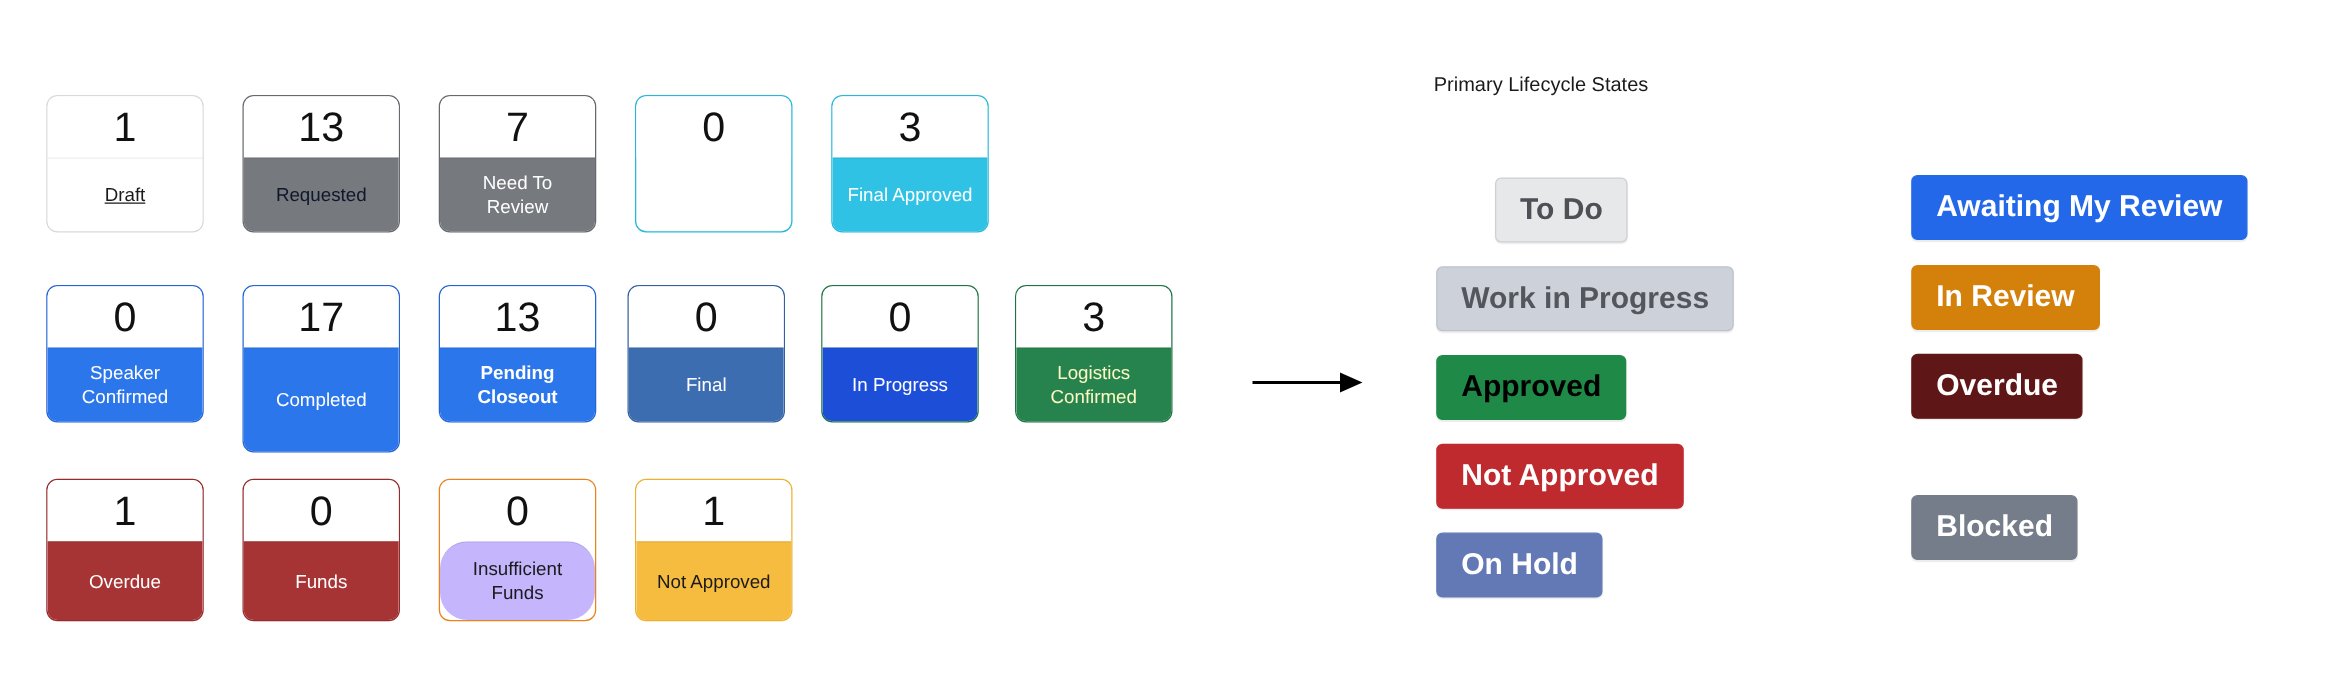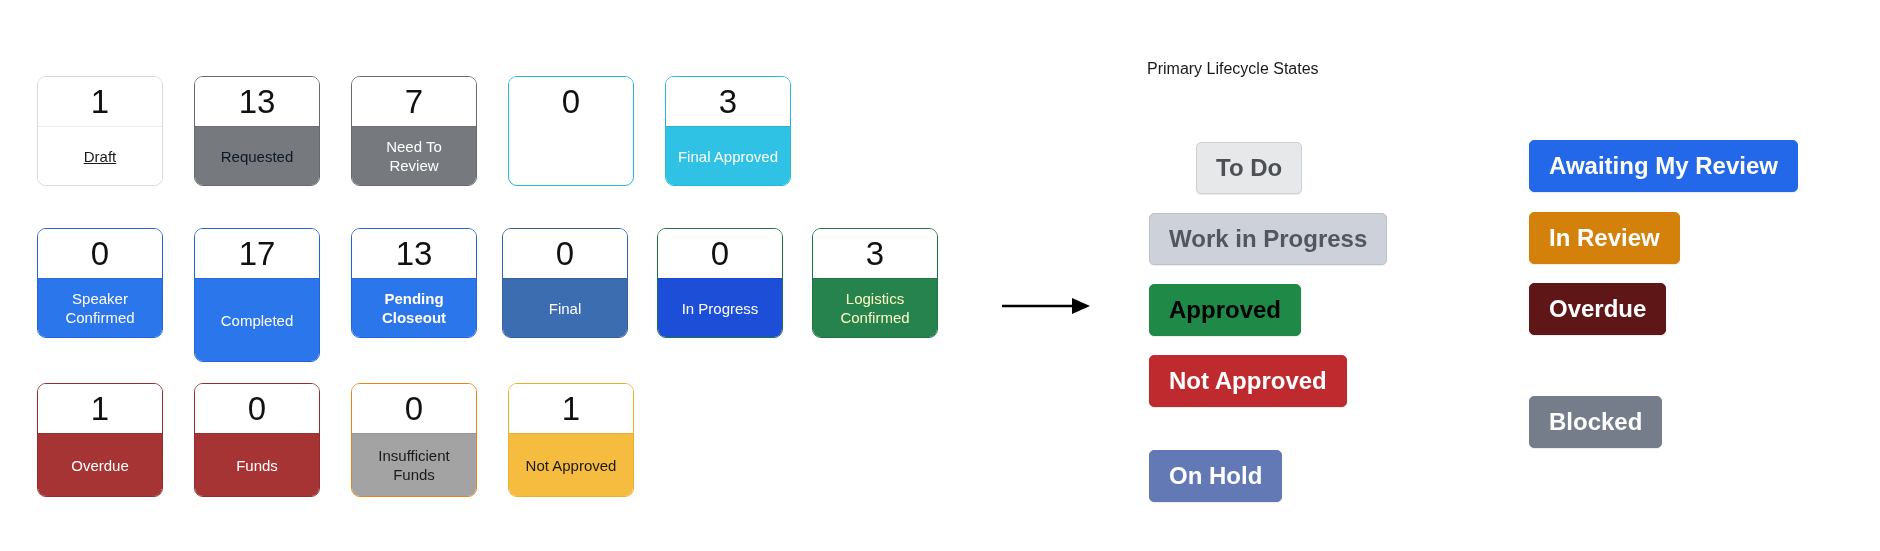--- a/index.html
+++ b/index.html
@@ -113,37 +113,37 @@
   <div class="card" style="left: 37px; top: 383px; height: 114px; border-color: rgb(150, 43, 43);">
     <div class="count">1</div>
     <div class="label" style="background-color: rgb(166, 52, 52); color: rgb(255, 255, 255);">Overdue</div>
   </div>
   <div class="card" style="left: 194px; top: 383px; height: 114px; border-color: rgb(150, 43, 43);">
     <div class="count">0</div>
     <div class="label" style="background-color: rgb(166, 52, 52); color: rgb(255, 255, 255);">Funds</div>
   </div>
   <div class="card" style="left: 351px; top: 383px; height: 114px; border-color: rgb(234, 131, 29);">
     <div class="count">0</div>
-    <div class="label" style="background-color: #a3a3a3; color: rgb(26, 26, 26);">Insufficient Funds</div>
+    <div class="label" style="background-color: #c4b5fd; color: rgb(26, 26, 26); border-radius: 22px;">Insufficient Funds</div>
   </div>
   <div class="card" style="left: 508px; top: 383px; height: 114px; border-color: rgb(237, 176, 46);">
     <div class="count">1</div>
     <div class="label" style="background-color: rgb(246, 188, 63); color: rgb(26, 26, 26);">Not Approved</div>
   </div>
 
   <svg class="arrow" style="left:1000px;top:294px" width="92" height="24" viewBox="0 0 92 24">
     <line x1="2" y1="12" x2="73" y2="12" stroke="#000000" stroke-width="2.5"></line>
     <polygon points="72,4 90,12 72,20" fill="#000000"></polygon>
   </svg>
 
   <div class="col-header" style="left:1147px;top:60px">Primary Lifecycle States</div>
   <div class="badge" style="left: 1149px; top: 142px; background-color: rgb(230, 232, 234); color: rgb(77, 81, 86); border-color: rgb(205, 208, 212); margin-left: 47px;">To Do</div>
   <div class="badge" style="left: 1149px; top: 213px; background-color: rgb(204, 209, 218); color: rgb(83, 87, 93); border-color: rgb(188, 193, 202);">Work in Progress</div>
   <div class="badge" style="left: 1149px; top: 284px; background-color: rgb(31, 138, 71); color: #000000; border-color: rgb(31, 138, 71);">Approved</div>
   <div class="badge" style="left: 1149px; top: 355px; background-color: rgb(191, 42, 46); color: rgb(255, 255, 255); border-color: rgb(191, 42, 46);">Not Approved</div>
-  <div class="badge" style="left: 1149px; top: 426px; background-color: rgb(98, 121, 181); color: rgb(255, 255, 255); border-color: rgb(98, 121, 181); margin-top: 24px;">On Hold</div>
+  <div class="badge" style="left: 1149px; top: 426px; background-color: rgb(98, 121, 181); color: rgb(255, 255, 255); border-color: rgb(98, 121, 181);">On Hold</div>
 
   <div class="badge" style="left: 1529px; top: 140px; background-color: rgb(35, 104, 233); color: rgb(255, 255, 255); border-color: rgb(35, 104, 233);">Awaiting My Review</div>
   <div class="badge" style="left: 1529px; top: 212px; background-color: rgb(212, 129, 12); color: rgb(255, 255, 255); border-color: rgb(212, 129, 12);">In Review</div>
   <div class="badge" style="left: 1529px; top: 283px; background-color: rgb(95, 22, 22); color: rgb(255, 255, 255); border-color: rgb(95, 22, 22);">Overdue</div>
   <div class="badge" style="left: 1529px; top: 353px; background-color: rgb(116, 125, 137); color: rgb(255, 255, 255); border-color: rgb(116, 125, 137); margin-top: 43px;">Blocked</div>
 
 </div>
 
 </body></html>

